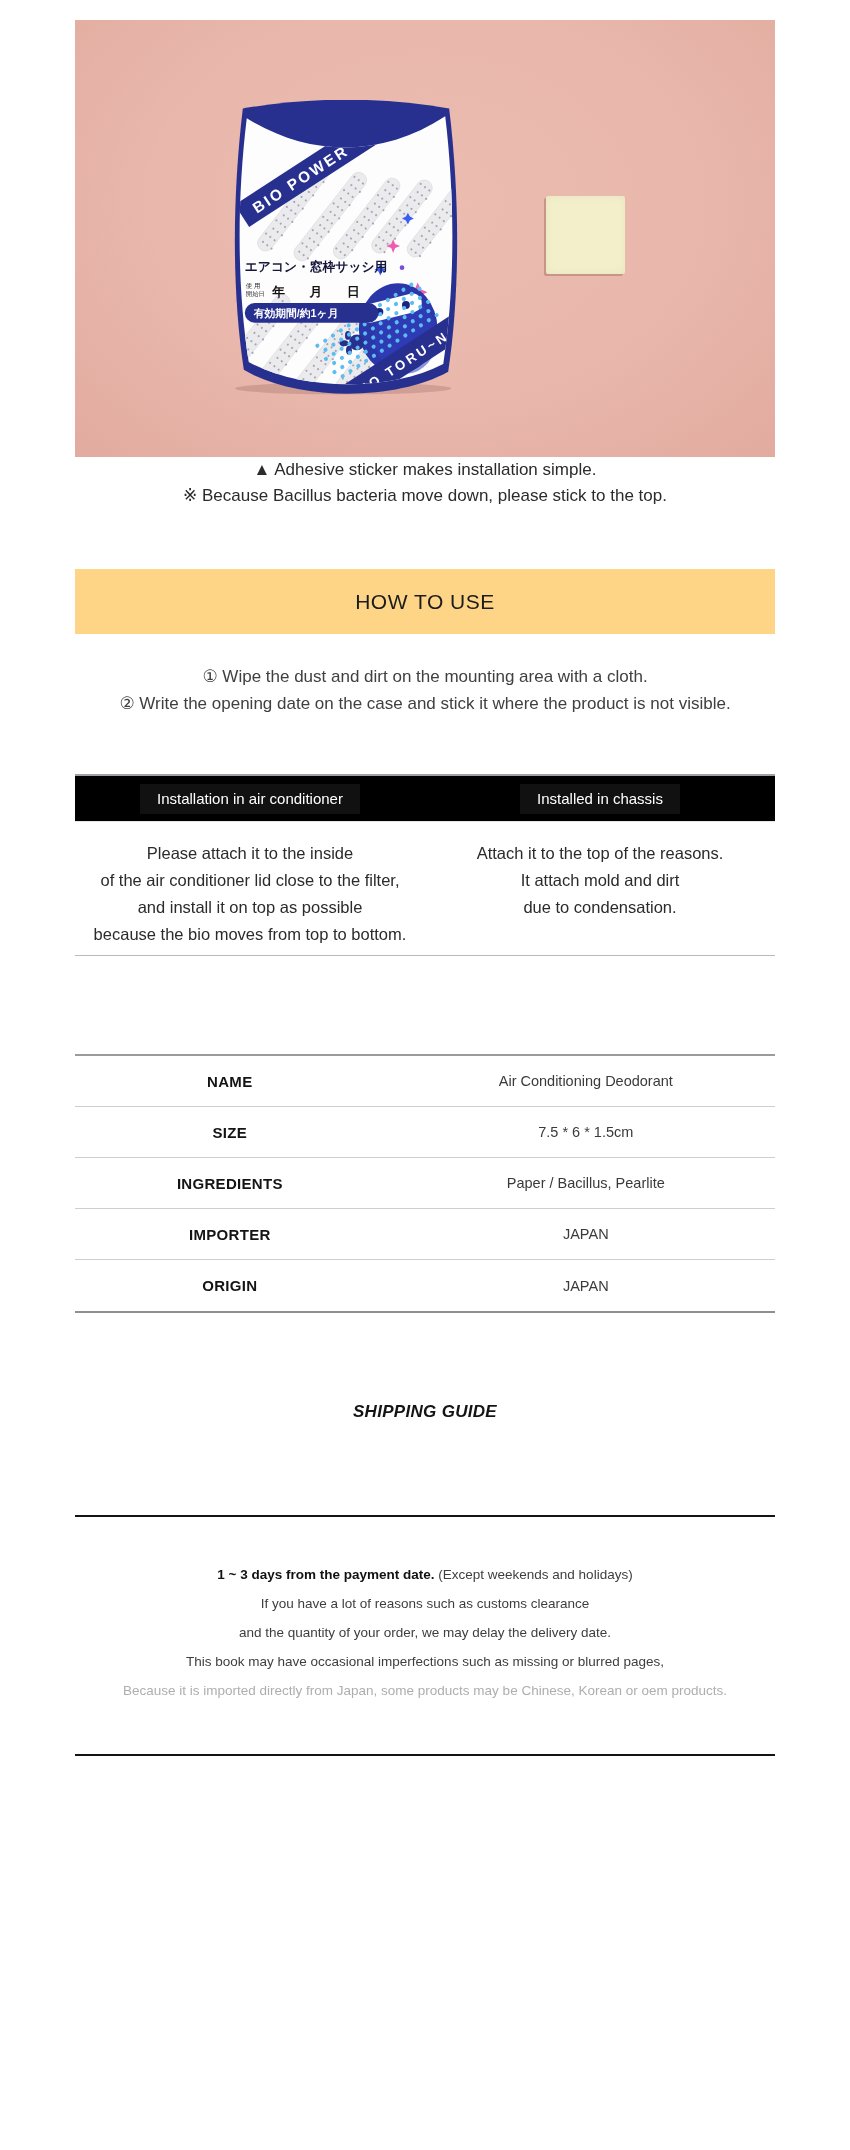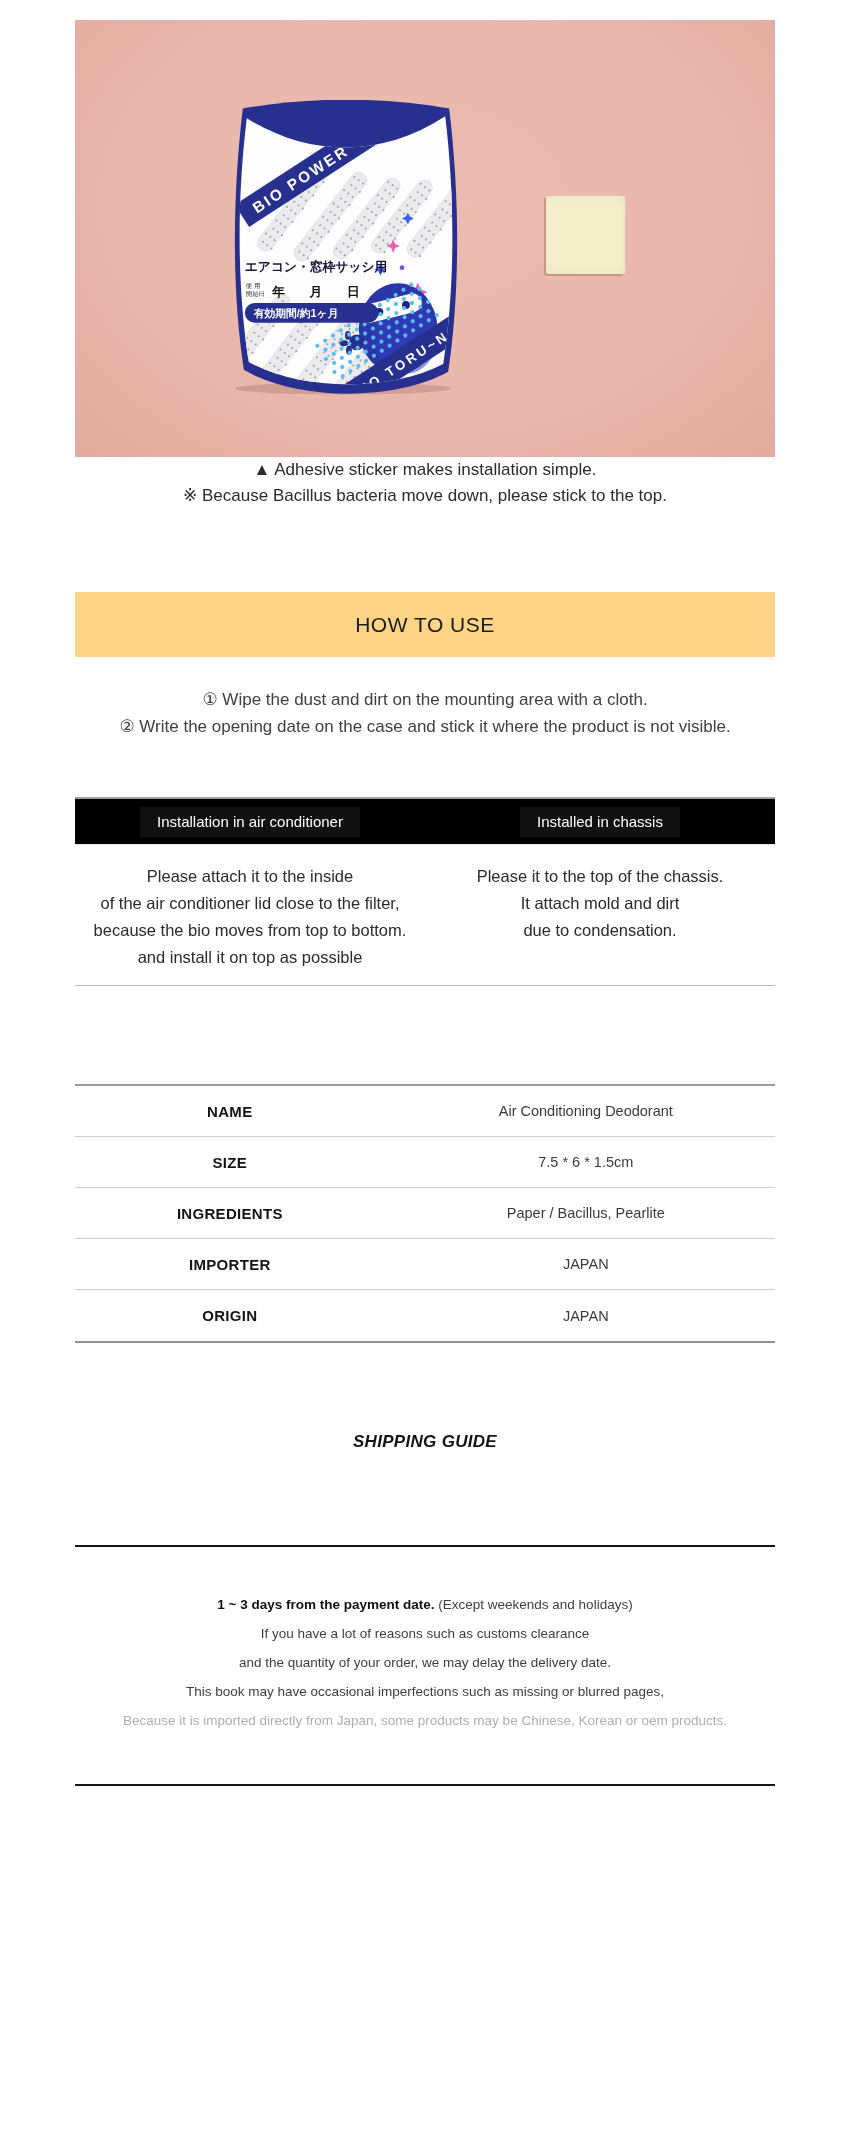--- a/index.html
+++ b/index.html
@@ -14,33 +14,33 @@
            overflow:hidden; }
   .pkg-svg { position:absolute; left:158px; top:80px; }
   .sticker { position:absolute; left:471px; top:176px; width:79px; height:78px;
              background:#f2efca; border-radius:2px;
              box-shadow:-2px 2px 0 rgba(140,80,66,0.35), inset 0 0 8px rgba(0,0,0,0.05); }
 
   
   .caption { text-align:center; font-size:17px; line-height:26px; color:#2b2b2b; }
 
   
-  .banner { margin-top:83px; height:65px; background:#fed586; text-align:center;
+  .banner { margin-top:60px; height:65px; background:#fed586; text-align:center;
             line-height:65px; font-size:21px; letter-spacing:0.5px; color:#1c1c1c; }
 
   
   .steps { margin-top:29px; text-align:center; font-size:17px; line-height:27px; color:#404040; }
 
   
   .install { margin-top:57px; }
   .install-head { display:flex; align-items:center; height:48px; background:#000000;
                   border-top:2px solid #a0a0a6; border-bottom:1px solid #e4e4e9; }
   .install-head .col, .install-body .col { flex:1; text-align:center; }
   .badge { display:inline-block; background:#111; color:#fff; font-size:15px; padding:6px 17px 7px; }
-  .install-body { display:flex; padding:18px 0 14px; }
+  .install-body { display:flex; padding:18px 0 7px; }
   .install-body .col { font-size:16.5px; line-height:27px; color:#2b2b2b; }
   .install { border-bottom:0; }
   .install-bottom { border-bottom:1px solid #b9b9bf; }
 
   
   .spec-title { margin-top:96px; text-align:center; font-size:15px; line-height:18px;
                 font-weight:600; letter-spacing:0.5px; color:#1a1a1a; }
   .spec-table { margin-top:98px; border-top:2px solid #9b9b9b; border-bottom:2px solid #8f8f8f; }
   .spec-row { display:flex; align-items:center; height:51px; border-bottom:1px solid #cfcfd3;gap:12px; }
   .spec-row:last-child { border-bottom:0; }
@@ -576,25 +576,25 @@
           <span class="badge">Installation in air conditioner</span>
         </div>
         <div class="col">
           <span class="badge">Installed in chassis</span>
         </div>
       </div>
       <div class="install-body install-bottom">
         <div class="col">
           <div>Please attach it to the inside</div>
           <div>of the air conditioner lid close to the filter,</div>
+          <div>and install it on top as possible</div>
           <div>because the bio moves from top to bottom.</div>
-          <div>and install it on top as possible</div>
         </div>
         <div class="col">
-          <div>Please it to the top of the chassis.</div>
+          <div>Attach it to the top of the reasons.</div>
           <div>It attach mold and dirt</div>
           <div>due to condensation.</div>
         </div>
       </div>
     </section>
 
 
     <div class="spec-table">
       <div class="spec-row">
         <div class="spec-label">NAME</div>

